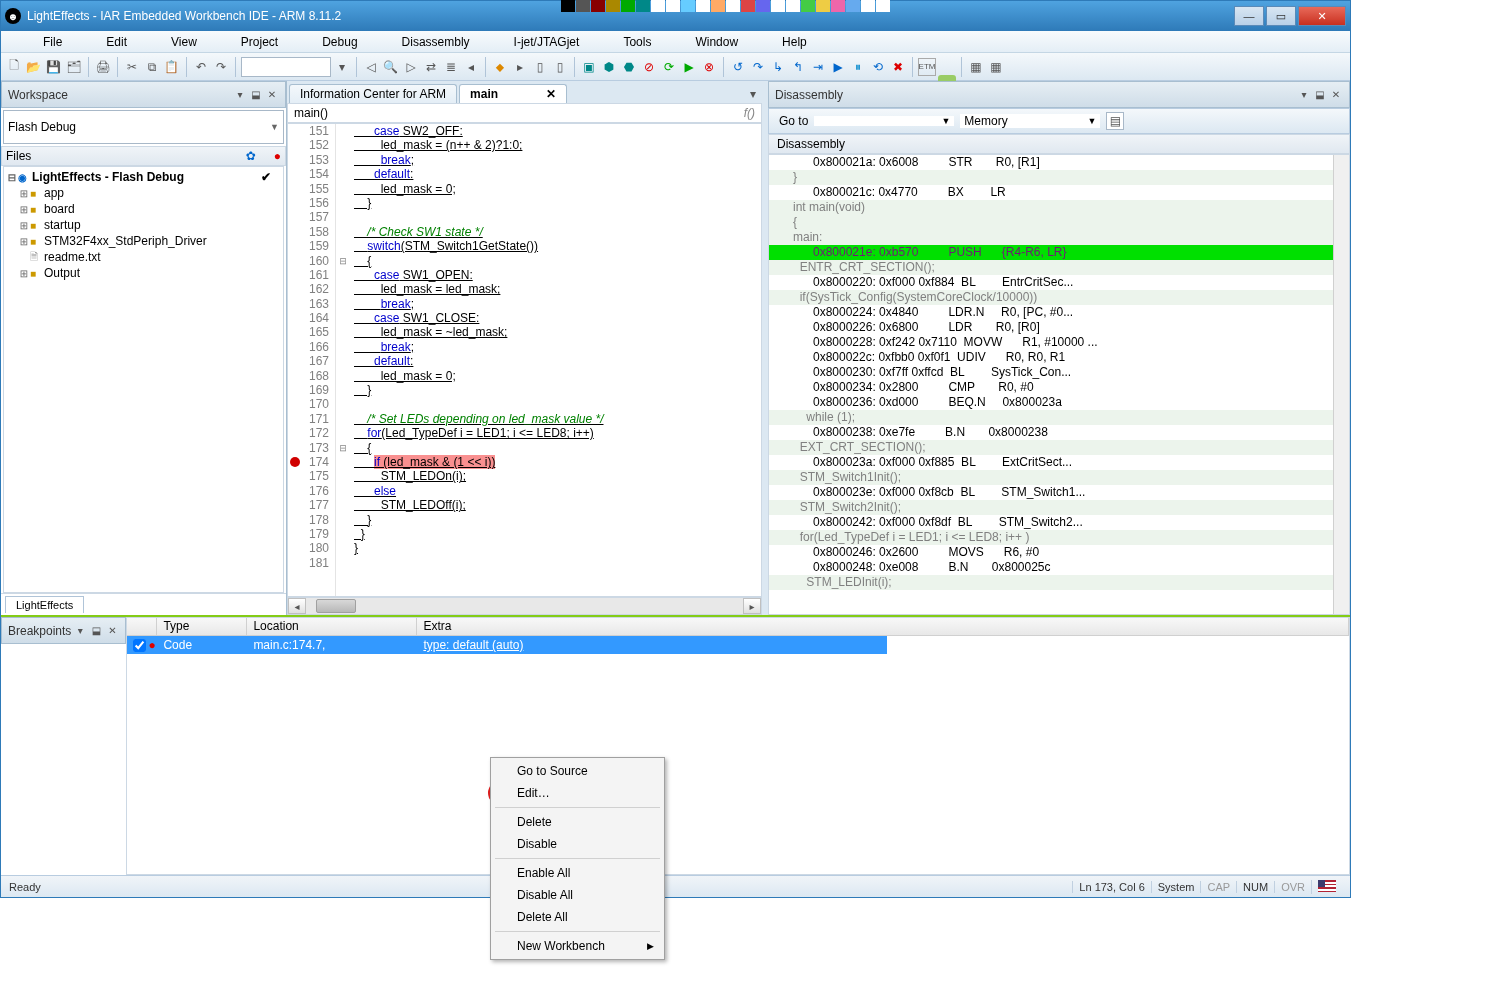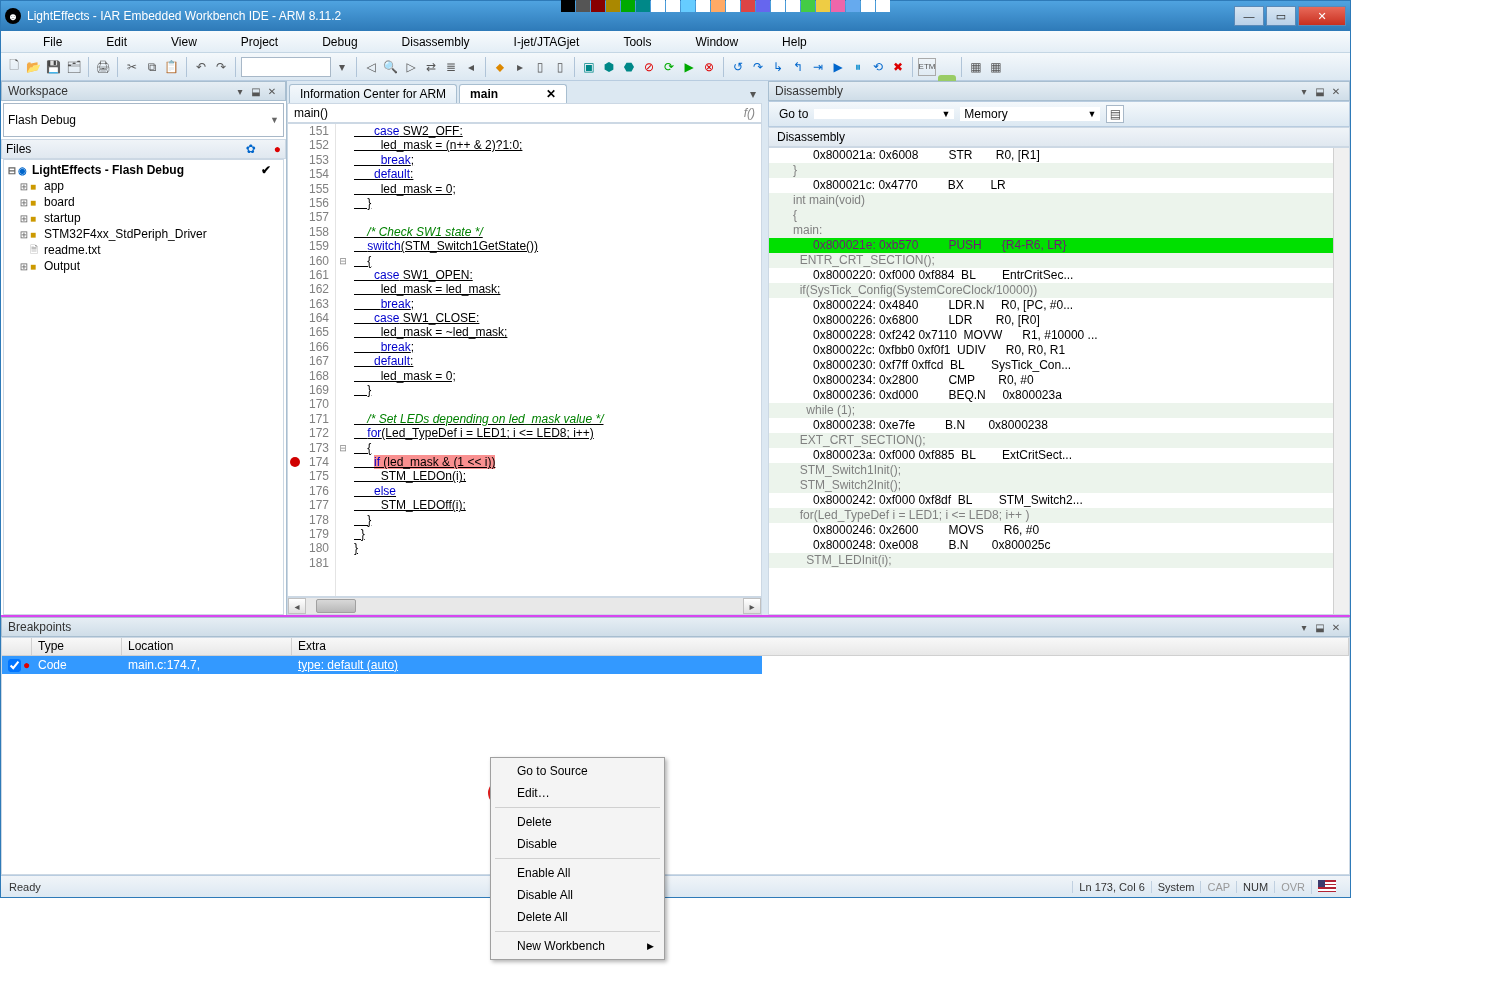--- a/index.html
+++ b/index.html
@@ -12,21 +12,21 @@
 .winbtn { width: 30px; height: 20px; background: linear-gradient(#d8e6f2,#b8d0e8); border:1px solid #5a8ab8; margin-left:2px; display:flex;align-items:center;justify-content:center;font-size:11px;color:#333;}
 .winbtn.close { background: linear-gradient(#e86a5a,#c93020); color:#fff; width:48px;}
 .menubar { height: 22px; background: linear-gradient(#f8fbfd,#e4eef6); border-bottom:1px solid #c4d6e4; display:flex; align-items:center; padding:0 6px; font-size:12px;}
 .menubar span { padding: 0 8px; cursor:default;margin-left:28px;}
 .toolbar { height: 28px; background: linear-gradient(#f4f8fb,#dce8f2); border-bottom:1px solid #b8cce0; display:flex; align-items:center; padding:0 4px; gap:2px;}
 .tb-sep { width:1px; height:20px; background:#b0c4d8; margin:0 3px;}
 .tb-btn { width:18px; height:18px; display:inline-flex;align-items:center;justify-content:center;font-size:12px;color:#555;}
 .tb-combo { width:90px; height:20px; border:1px solid #a8b8c8; background:#fff; font-size:11px;}
 .body-area { position:absolute; top:80px; left:0; right:0; bottom:22px; display:flex; flex-direction:column;}
 .upper { flex:1; display:flex; min-height:0;}
-.panel-title { height:20px; background: linear-gradient(#e6eef4,#cfdde8); border:1px solid #a8bed0; display:flex;align-items:center; padding:0 6px; font-size:12px; color:#333;}
+.panel-title { height:27px; background: linear-gradient(#e6eef4,#cfdde8); border:1px solid #a8bed0; display:flex;align-items:center; padding:0 6px; font-size:12px; color:#333;}
 .panel-title .spacer{flex:1;}
 .panel-title .pbtn{width:14px;height:14px;font-size:10px;color:#555;margin-left:2px;display:inline-flex;align-items:center;justify-content:center;}
 .workspace { width:286px; display:flex; flex-direction:column; border-right:1px solid #a8bed0;}
 .ws-combo { height:24px; border:1px solid #a8b8c8; margin:2px; display:flex;align-items:center;padding:16px 4px;font-size:12px;background:#fff;}
 .ws-combo .dd{margin-left:auto;font-size:9px;color:#666;}
 .ws-header { height:20px; background:linear-gradient(#f0f4f8,#e0e8f0); border:1px solid #ccd8e4; display:flex;align-items:center;padding:0 4px;font-size:12px;}
 .ws-header .spacer{flex:1;}
 .tree { flex:1; background:#fff; border:1px solid #ccd8e4; margin:0 2px; font-size:12px; padding:2px; overflow:hidden;}
 .tree-row { display:flex; align-items:center; height:16px; white-space:nowrap;}
 .tree-row .tw{width:12px;text-align:center;color:#666;font-size:10px;}
@@ -58,21 +58,21 @@
 .disasm { width:582px; display:flex; flex-direction:column;}
 .disasm-tools{height:26px;background:linear-gradient(#f4f8fb,#dce8f2);border:1px solid #b8cce0;display:flex;align-items:center;padding:0 10px;gap:6px;font-size:12px;}
 .disasm-tools .combo{width:140px;background:#fff;display:flex;align-items:center;padding:0 4px;}
 .disasm-tools .combo .dd{margin-left:auto;font-size:9px;}
 .disasm-head{height:20px;background:linear-gradient(#f0f4f8,#e0e8f0);border:1px solid #ccd8e4;padding:0 8px;font-size:12px;display:flex;align-items:center;}
 .disasm-body{flex:1;background:#fff;border:1px solid #ccd8e4;font-family:Consolas,monospace;font-size:12px;overflow:hidden;position:relative;}
 .dline{height:15px;line-height:15px;padding-left:24px;white-space:pre;}
 .dline.gr{color:#808080;background:#ecf4ec;}
 .dline.hi{background:#00e000;color:#701a75;}
 .vscroll{position:absolute;right:0;top:0;bottom:0;width:16px;background:#f0f0f0;border-left:1px solid #d0d0d0;}
-.bottom { height:260px; display:flex; flex-direction:column; border-top:2px solid #d946ef;}
+.bottom { height:260px; display:flex; flex-direction:row; border-top:2px solid #84cc16;}
 .bp-body{flex:1;background:#fff;border:1px solid #ccd8e4;position:relative;font-size:12px;}
 .bp-cols{height:18px;background:linear-gradient(#f8f8f8,#e8e8e8);border-bottom:1px solid #d0d0d0;display:flex;font-size:12px;}
 .bp-col{border-right:1px solid #d0d0d0;padding:1px 6px;}
 .bp-row{height:18px;display:flex;align-items:center;background:#3399ff;color:#fff;font-family:Consolas,monospace;font-size:12px;}
 .bp-cell{padding:0 6px;overflow:hidden;}
 .statusbar{position:absolute;left:0;right:0;bottom:0;height:22px;background:linear-gradient(#f0f4f8,#dce8f2);border-top:1px solid #b8cce0;display:flex;align-items:center;padding:0 8px;font-size:11px;color:#333;}
 .statusbar .spacer{flex:1;}
 .statcell{border-left:1px solid #c0d0e0;padding:0 6px;}
 .context-menu{position:absolute;left:489px;top:756px;width:175px;background:#f4f4f4;border:1px solid #a0a0a0;box-shadow:2px 2px 4px rgba(0,0,0,0.3);font-size:12px;padding:2px;z-index:100;}
 .cm-item{height:22px;display:flex;align-items:center;padding:0 24px;cursor:default;position:relative;}
@@ -250,20 +250,23 @@
               <span class="tw"></span>
               <span class="ic" style="color:#888;">🗎</span>
               <span>readme.txt</span>
             </div>
           <div class="tree-row">
               <span class="tw"></span>
               <span class="tw">⊞</span>
               <span class="ic" style="color:#c90;">■</span>
               <span>Output</span>
             </div>
+        </div>
+        <div class="ws-tab">
+          <div class="tab">LightEffects</div>
         </div>
       </div>
 
       <div class="center">
         <div class="editor-tabs">
           <div class="etab">
               <span>Information Center for ARM</span>
             </div>
           <div class="etab active">
               <span>main</span>
@@ -397,20 +400,21 @@
             <div class="dline">      0x8000228: 0xf242 0x7110  MOVW      R1, #10000 ...</div>
             <div class="dline">      0x800022c: 0xfbb0 0xf0f1  UDIV      R0, R0, R1</div>
             <div class="dline">      0x8000230: 0xf7ff 0xffcd  BL        SysTick_Con...</div>
             <div class="dline">      0x8000234: 0x2800         CMP       R0, #0</div>
             <div class="dline">      0x8000236: 0xd000         BEQ.N     0x800023a</div>
             <div class="dline gr">    while (1);</div>
             <div class="dline">      0x8000238: 0xe7fe         B.N       0x8000238</div>
             <div class="dline gr">  EXT_CRT_SECTION();</div>
             <div class="dline">      0x800023a: 0xf000 0xf885  BL        ExtCritSect...</div>
             <div class="dline gr">  STM_Switch1Init();</div>
+            <div class="dline">      0x800023e: 0xf000 0xf8cb  BL        STM_Switch1...</div>
             <div class="dline gr">  STM_Switch2Init();</div>
             <div class="dline">      0x8000242: 0xf000 0xf8df  BL        STM_Switch2...</div>
             <div class="dline gr">  for(Led_TypeDef i = LED1; i &lt;= LED8; i++ )</div>
             <div class="dline">      0x8000246: 0x2600         MOVS      R6, #0</div>
             <div class="dline">      0x8000248: 0xe008         B.N       0x800025c</div>
             <div class="dline gr">    STM_LEDInit(i);</div>
             <div class="vscroll"></div>
         </div>
       </div>
     </div>

